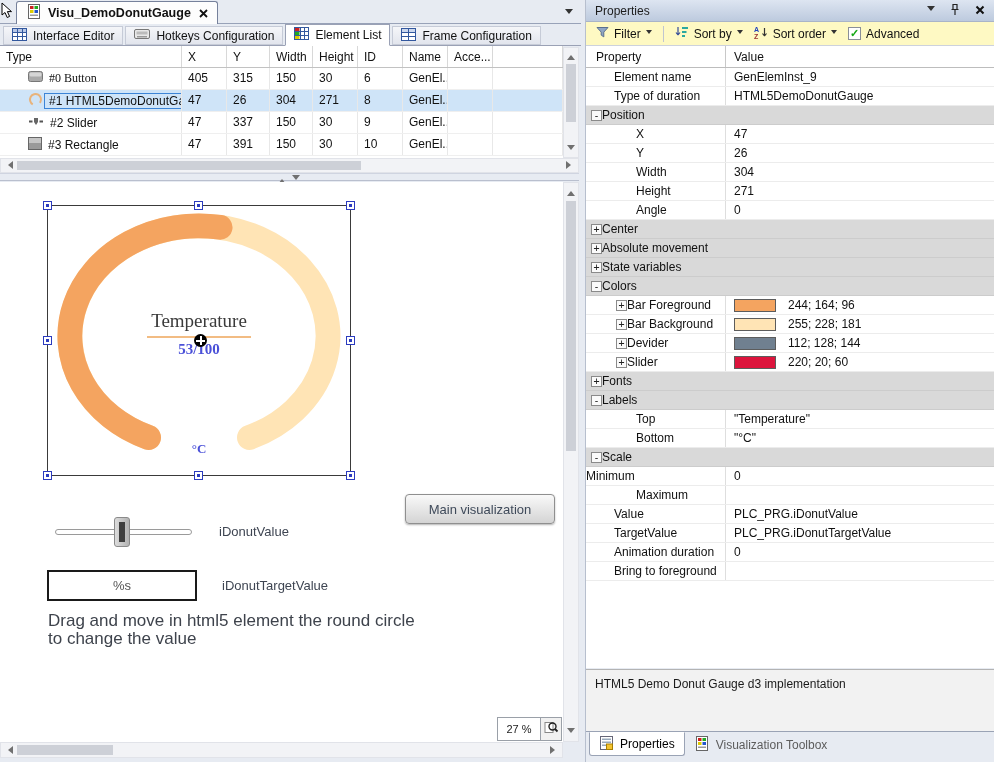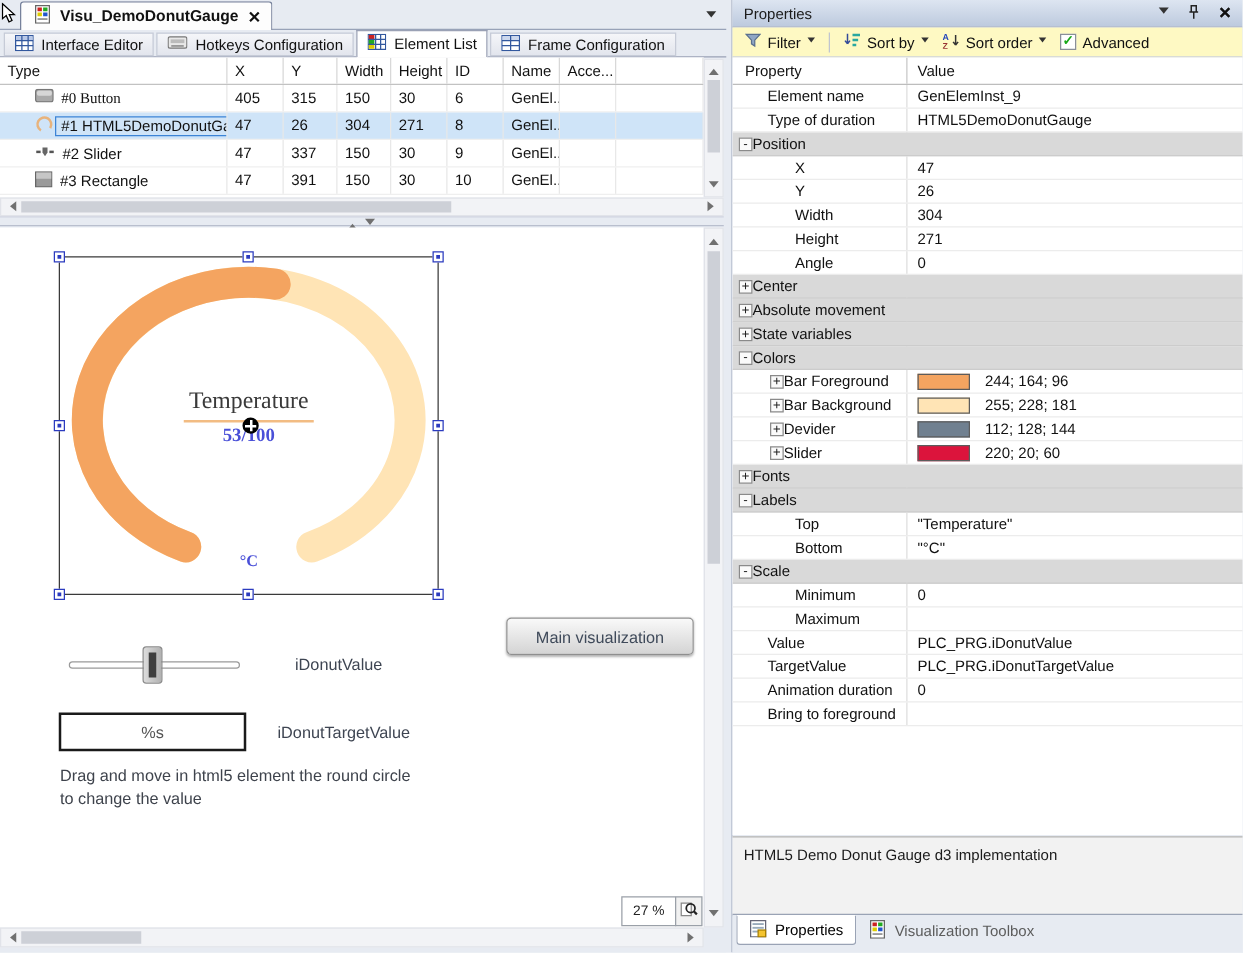--- a/index.html
+++ b/index.html
@@ -55,21 +55,21 @@
   #crosshair .v{left:5.5px;top:2px;width:2px;height:9px;}
   #crosshair .h{top:5.5px;left:2px;width:9px;height:2px;}
 
   #main-btn{position:absolute;left:405px;top:312px;width:150px;height:30px;border:1px solid #8f8f8f;border-radius:4px;background:linear-gradient(#f9f9f9,#d4d4d4);color:#3f4a5a;display:flex;align-items:center;justify-content:center;font-size:13px;box-shadow:0 1px 2px rgba(0,0,0,.3);}
   #slider-el{position:absolute;left:47px;top:334px;width:150px;height:32px;}
   #slider-track{position:absolute;left:8px;right:5px;top:13px;height:6px;background:#fff;border:1px solid #9a9a9a;border-radius:3px;}
   #slider-thumb{position:absolute;left:67px;top:1px;width:16px;height:30px;background:linear-gradient(90deg,#dcdcdc,#b2b2b2);border:1px solid #8a8a8a;border-radius:3px;}
   #slider-thumb::after{content:"";position:absolute;left:4px;top:4px;width:6px;height:20px;background:#3f3f3f;}
   #target-input{position:absolute;left:47px;top:388px;width:150px;height:31px;background:#fff;border:2px solid #1a1a1a;display:flex;align-items:center;justify-content:center;color:#555;font-size:13px;}
   .ctl-label{position:absolute;color:#3e4552;font-size:13px;white-space:nowrap;}
-  #note{position:absolute;left:48px;top:430px;color:#3e434c;font-size:13px;line-height:18px;}
+  #note{position:absolute;left:48px;top:430px;color:#3e434c;font-size:17px;line-height:18px;}
   #zoombox{position:absolute;left:497px;top:535px;width:44px;height:24px;border:1px solid #9aa0a8;background:#fff;display:flex;align-items:center;justify-content:center;font-size:11px;color:#222;}
   #zoombtn{position:absolute;left:540px;top:535px;width:22px;height:24px;border:1px solid #9aa0a8;background:#f1f1f1;display:flex;align-items:center;justify-content:center;}
 
   
   #props{position:absolute;left:585px;top:0;width:409px;height:762px;background:#e7ebf2;border-left:1px solid #b7bfce;}
   #props-title{height:22px;background:linear-gradient(#dde5f1,#bdcade);display:flex;align-items:center;padding:0 9px;color:#1c1c1c;border-bottom:1px solid #a9b4c8;}
   #props-title .icons{margin-left:auto;display:flex;align-items:center;gap:15px;}
   #props-toolbar{height:24px;background:#fef9c3;border-bottom:1px solid #cdd2dd;display:flex;align-items:center;padding:0 7px;gap:5px;}
   .tb-btn{display:flex;align-items:center;gap:5px;padding:2px 3px;}
   .tb-sep{width:1px;height:16px;background:#c0c5d0;margin:0 3px;}
@@ -298,21 +298,21 @@
         <div class="handle" style="left:calc(50% - 5px);bottom:-5px;"></div>
         <div class="handle" style="right:-5px;bottom:-5px;"></div>
       </div>
 
       <div id="main-btn">Main visualization</div>
 
       <div id="slider-el">
         <div id="slider-track"></div>
         <div id="slider-thumb"></div>
       </div>
-      <div class="ctl-label" style="left:236px;top:342px;">iDonutValue</div>
+      <div class="ctl-label" style="left:219px;top:342px;">iDonutValue</div>
 
       <div id="target-input">%s</div>
       <div class="ctl-label" style="left:222px;top:396px;">iDonutTargetValue</div>
 
       <div id="note">
         <div>Drag and move in html5 element the round circle</div>
         <div>to change the value</div>
       </div>
 
       <div id="zoombox">27 %</div>
@@ -563,21 +563,21 @@
           </div>
           <div class="pg-row section">
             <div class="pcell">
               <span class="expander" style="margin-left: 5px;">-</span>
               <span>Scale</span>
             </div>
             <div class="vcell"></div>
           </div>
           <div class="pg-row">
             <div class="pcell">
-              <span style="margin-left: 50px;">Minimum</span>
+              <span style="">Minimum</span>
             </div>
             <div class="vcell">
               <span>0</span>
             </div>
           </div>
           <div class="pg-row">
             <div class="pcell">
               <span style="margin-left: 50px;">Maximum</span>
             </div>
             <div class="vcell"></div>

